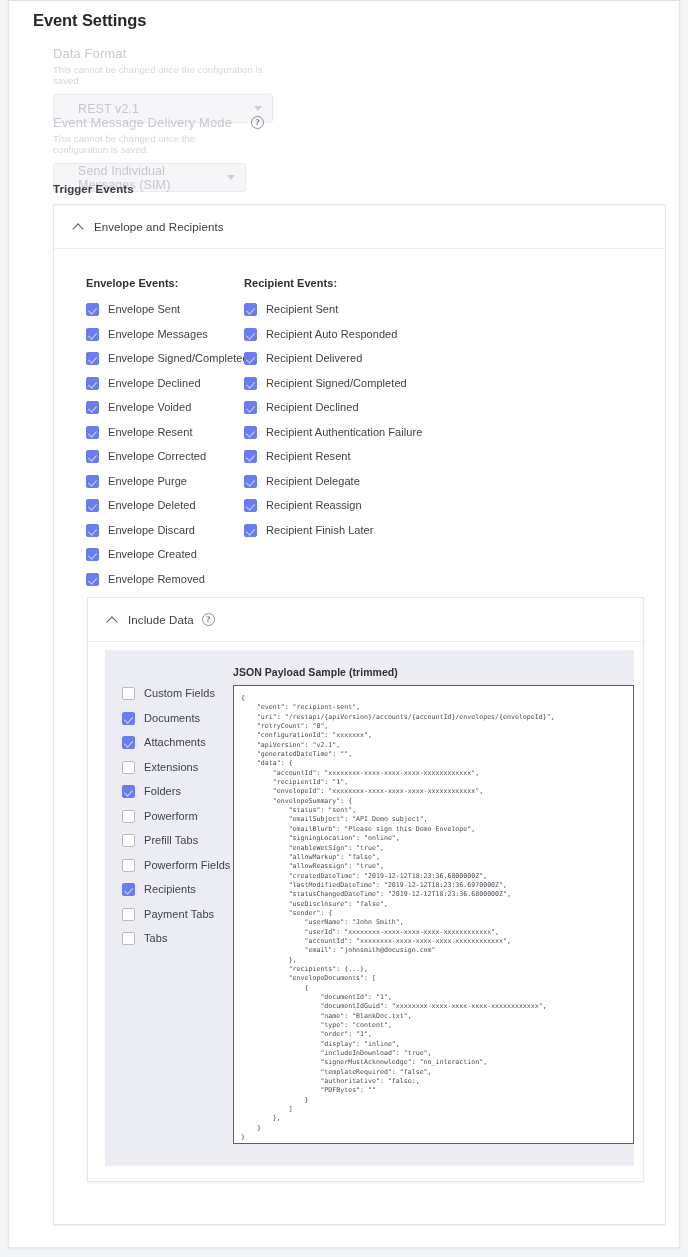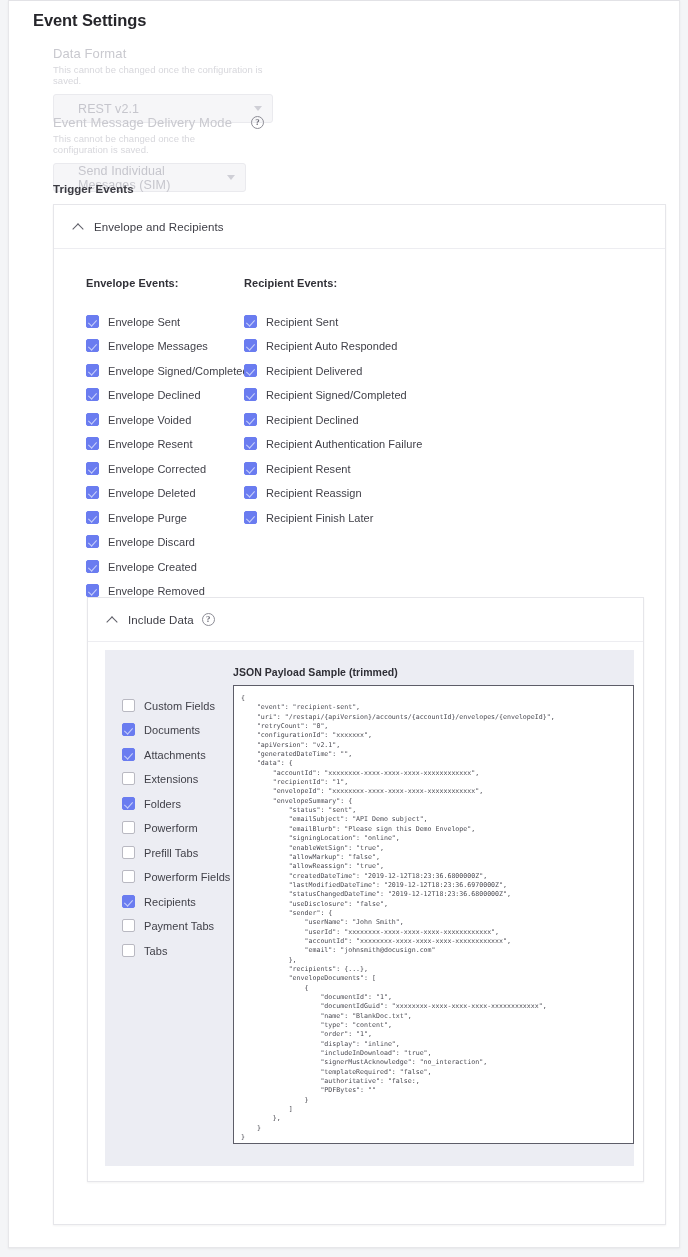--- a/index.html
+++ b/index.html
@@ -135,21 +135,21 @@
 
   
   .col-title {
     font-size: 11px;
     font-weight: 700;
     color: #303037;
     letter-spacing: 0.05px;
   }
   .cb-row {
     display: flex;
-    align-items: flex-end;
+    align-items: flex-start;
     height: 24.5px;
     gap: 9px;
   }
   .cb-label {
     font-size: 11px;
     color: #3f3f47;
     letter-spacing: 0.05px;
     white-space: nowrap;
   }
   .cb {
@@ -276,25 +276,25 @@
           <div class="cb-row">
             <span class="cb checked"></span>
             <span class="cb-label">Envelope Resent</span>
           </div>
           <div class="cb-row">
             <span class="cb checked"></span>
             <span class="cb-label">Envelope Corrected</span>
           </div>
           <div class="cb-row">
             <span class="cb checked"></span>
+            <span class="cb-label">Envelope Purge</span>
+          </div>
+          <div class="cb-row">
+            <span class="cb checked"></span>
             <span class="cb-label">Envelope Deleted</span>
-          </div>
-          <div class="cb-row">
-            <span class="cb checked"></span>
-            <span class="cb-label">Envelope Purge</span>
           </div>
           <div class="cb-row">
             <span class="cb checked"></span>
             <span class="cb-label">Envelope Discard</span>
           </div>
           <div class="cb-row">
             <span class="cb checked"></span>
             <span class="cb-label">Envelope Created</span>
           </div>
           <div class="cb-row">
@@ -327,20 +327,24 @@
             <span class="cb checked"></span>
             <span class="cb-label">Recipient Declined</span>
           </div>
           <div class="cb-row">
             <span class="cb checked"></span>
             <span class="cb-label">Recipient Authentication Failure</span>
           </div>
           <div class="cb-row">
             <span class="cb checked"></span>
             <span class="cb-label">Recipient Resent</span>
+          </div>
+          <div class="cb-row">
+            <span class="cb checked"></span>
+            <span class="cb-label">Recipient Delegate</span>
           </div>
           <div class="cb-row">
             <span class="cb checked"></span>
             <span class="cb-label">Recipient Reassign</span>
           </div>
           <div class="cb-row">
             <span class="cb checked"></span>
             <span class="cb-label">Recipient Finish Later</span>
           </div>
         </div>

